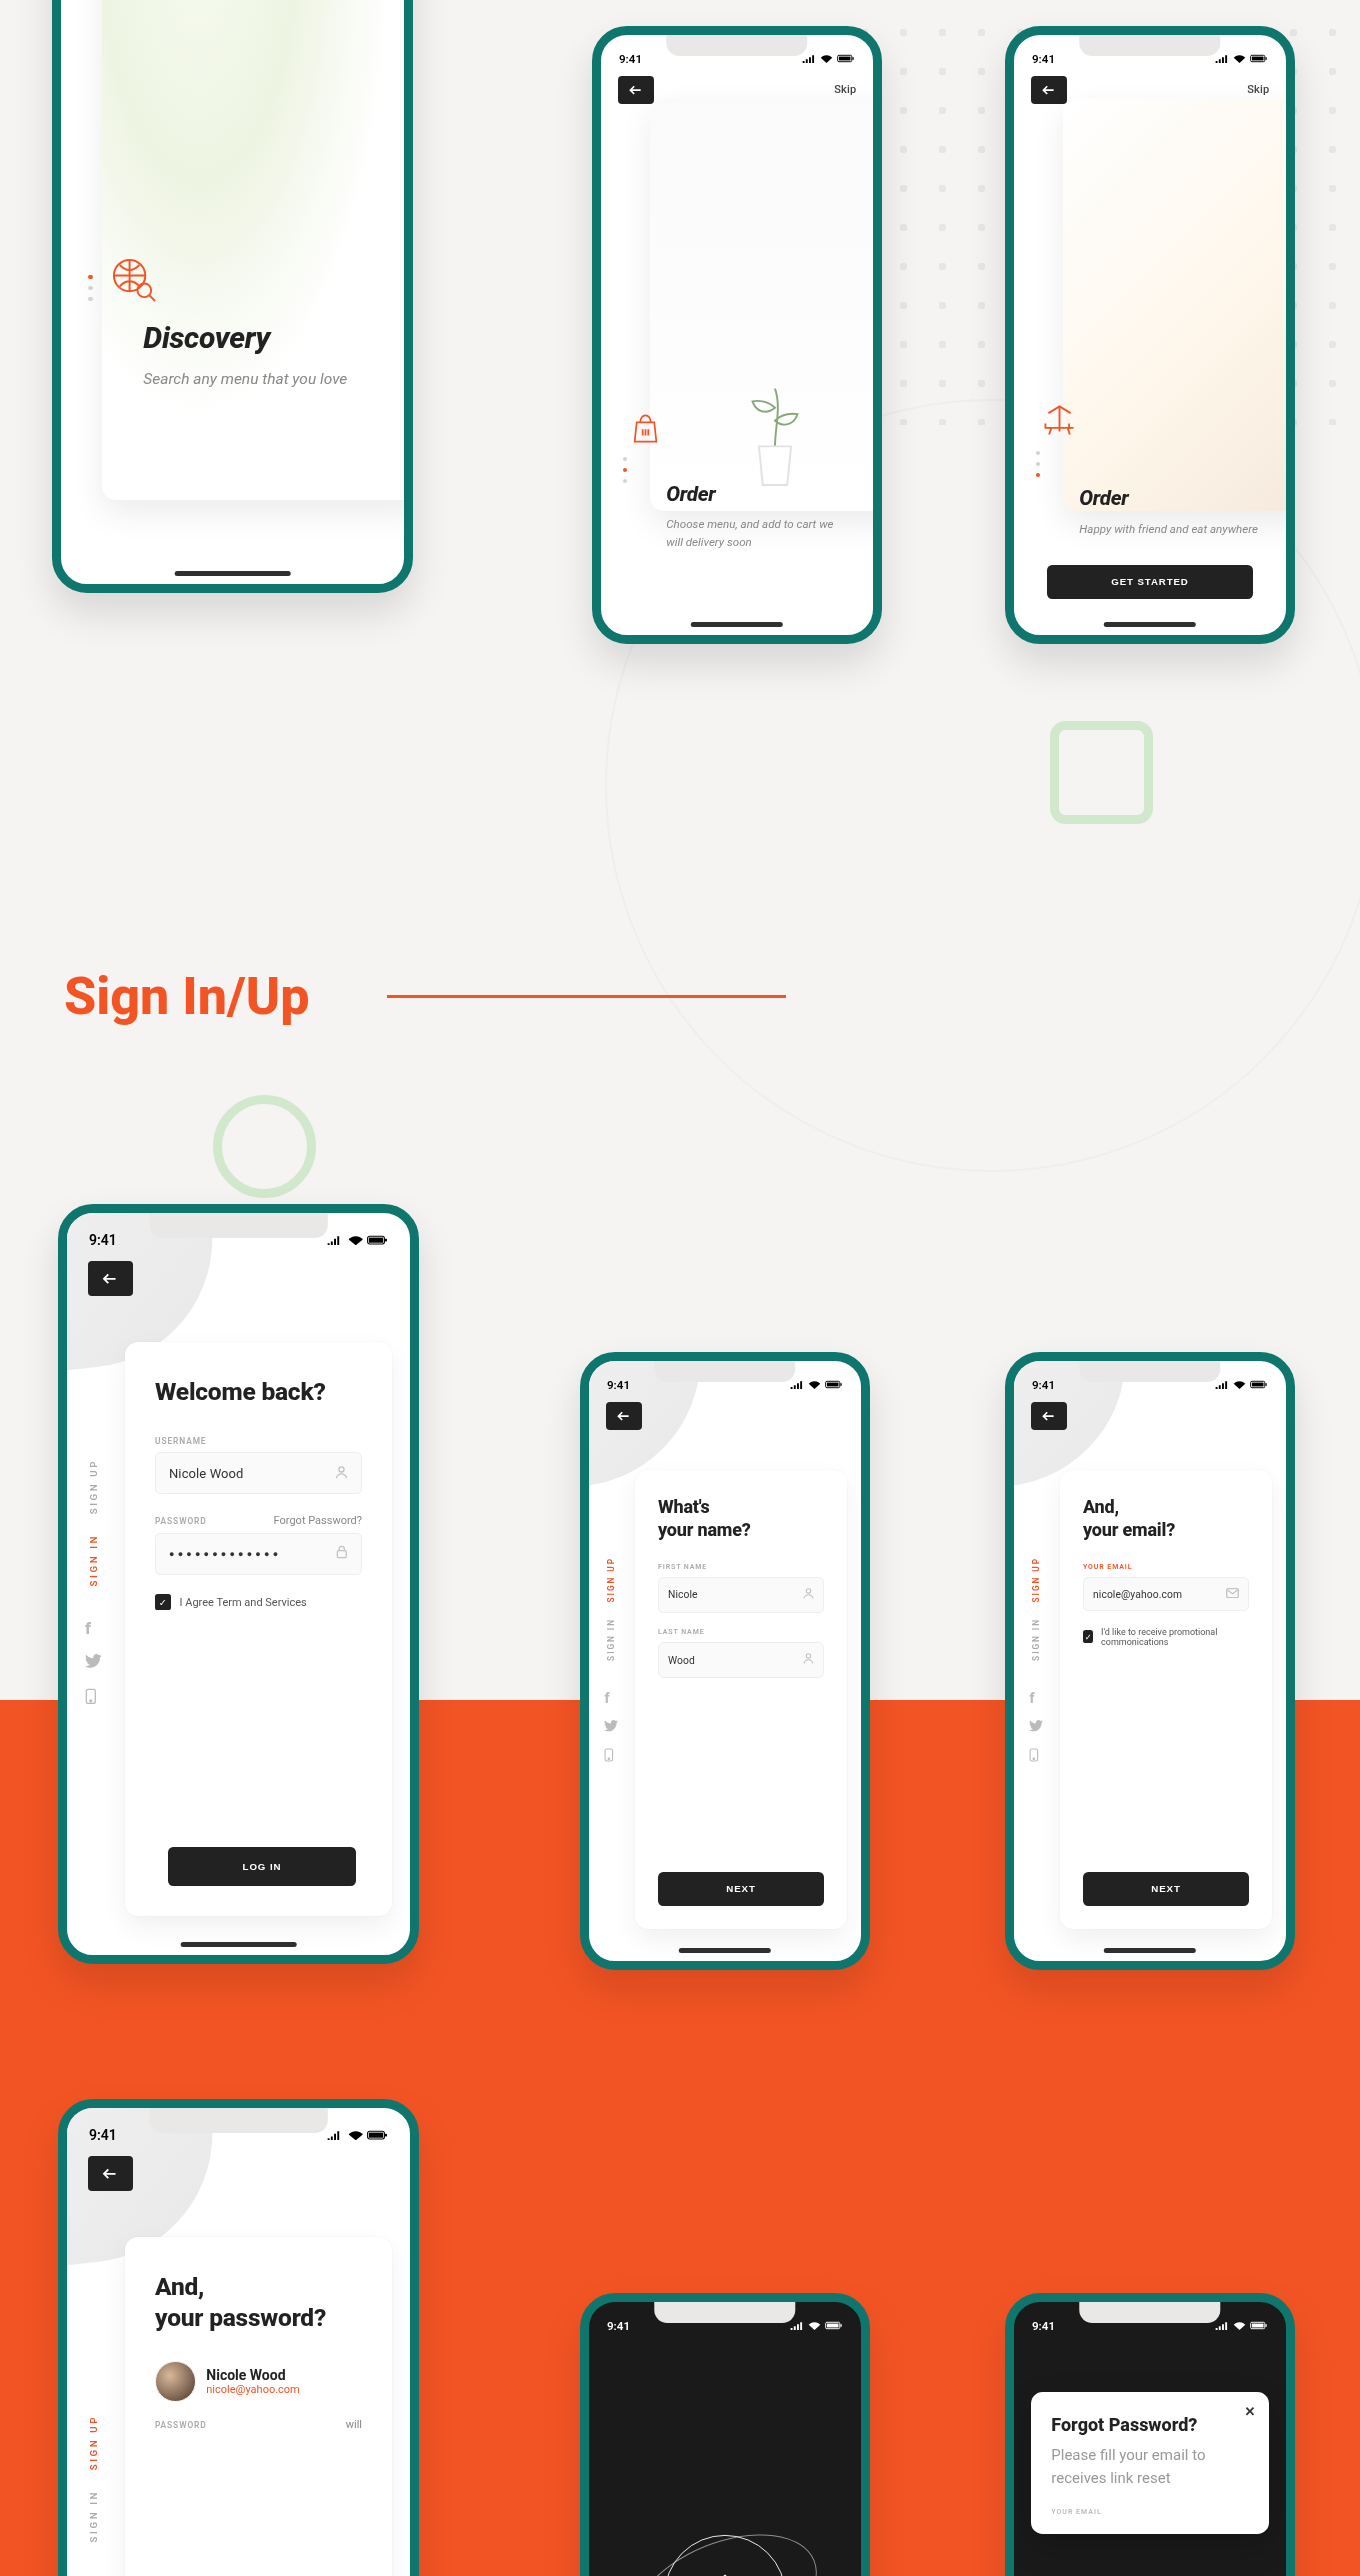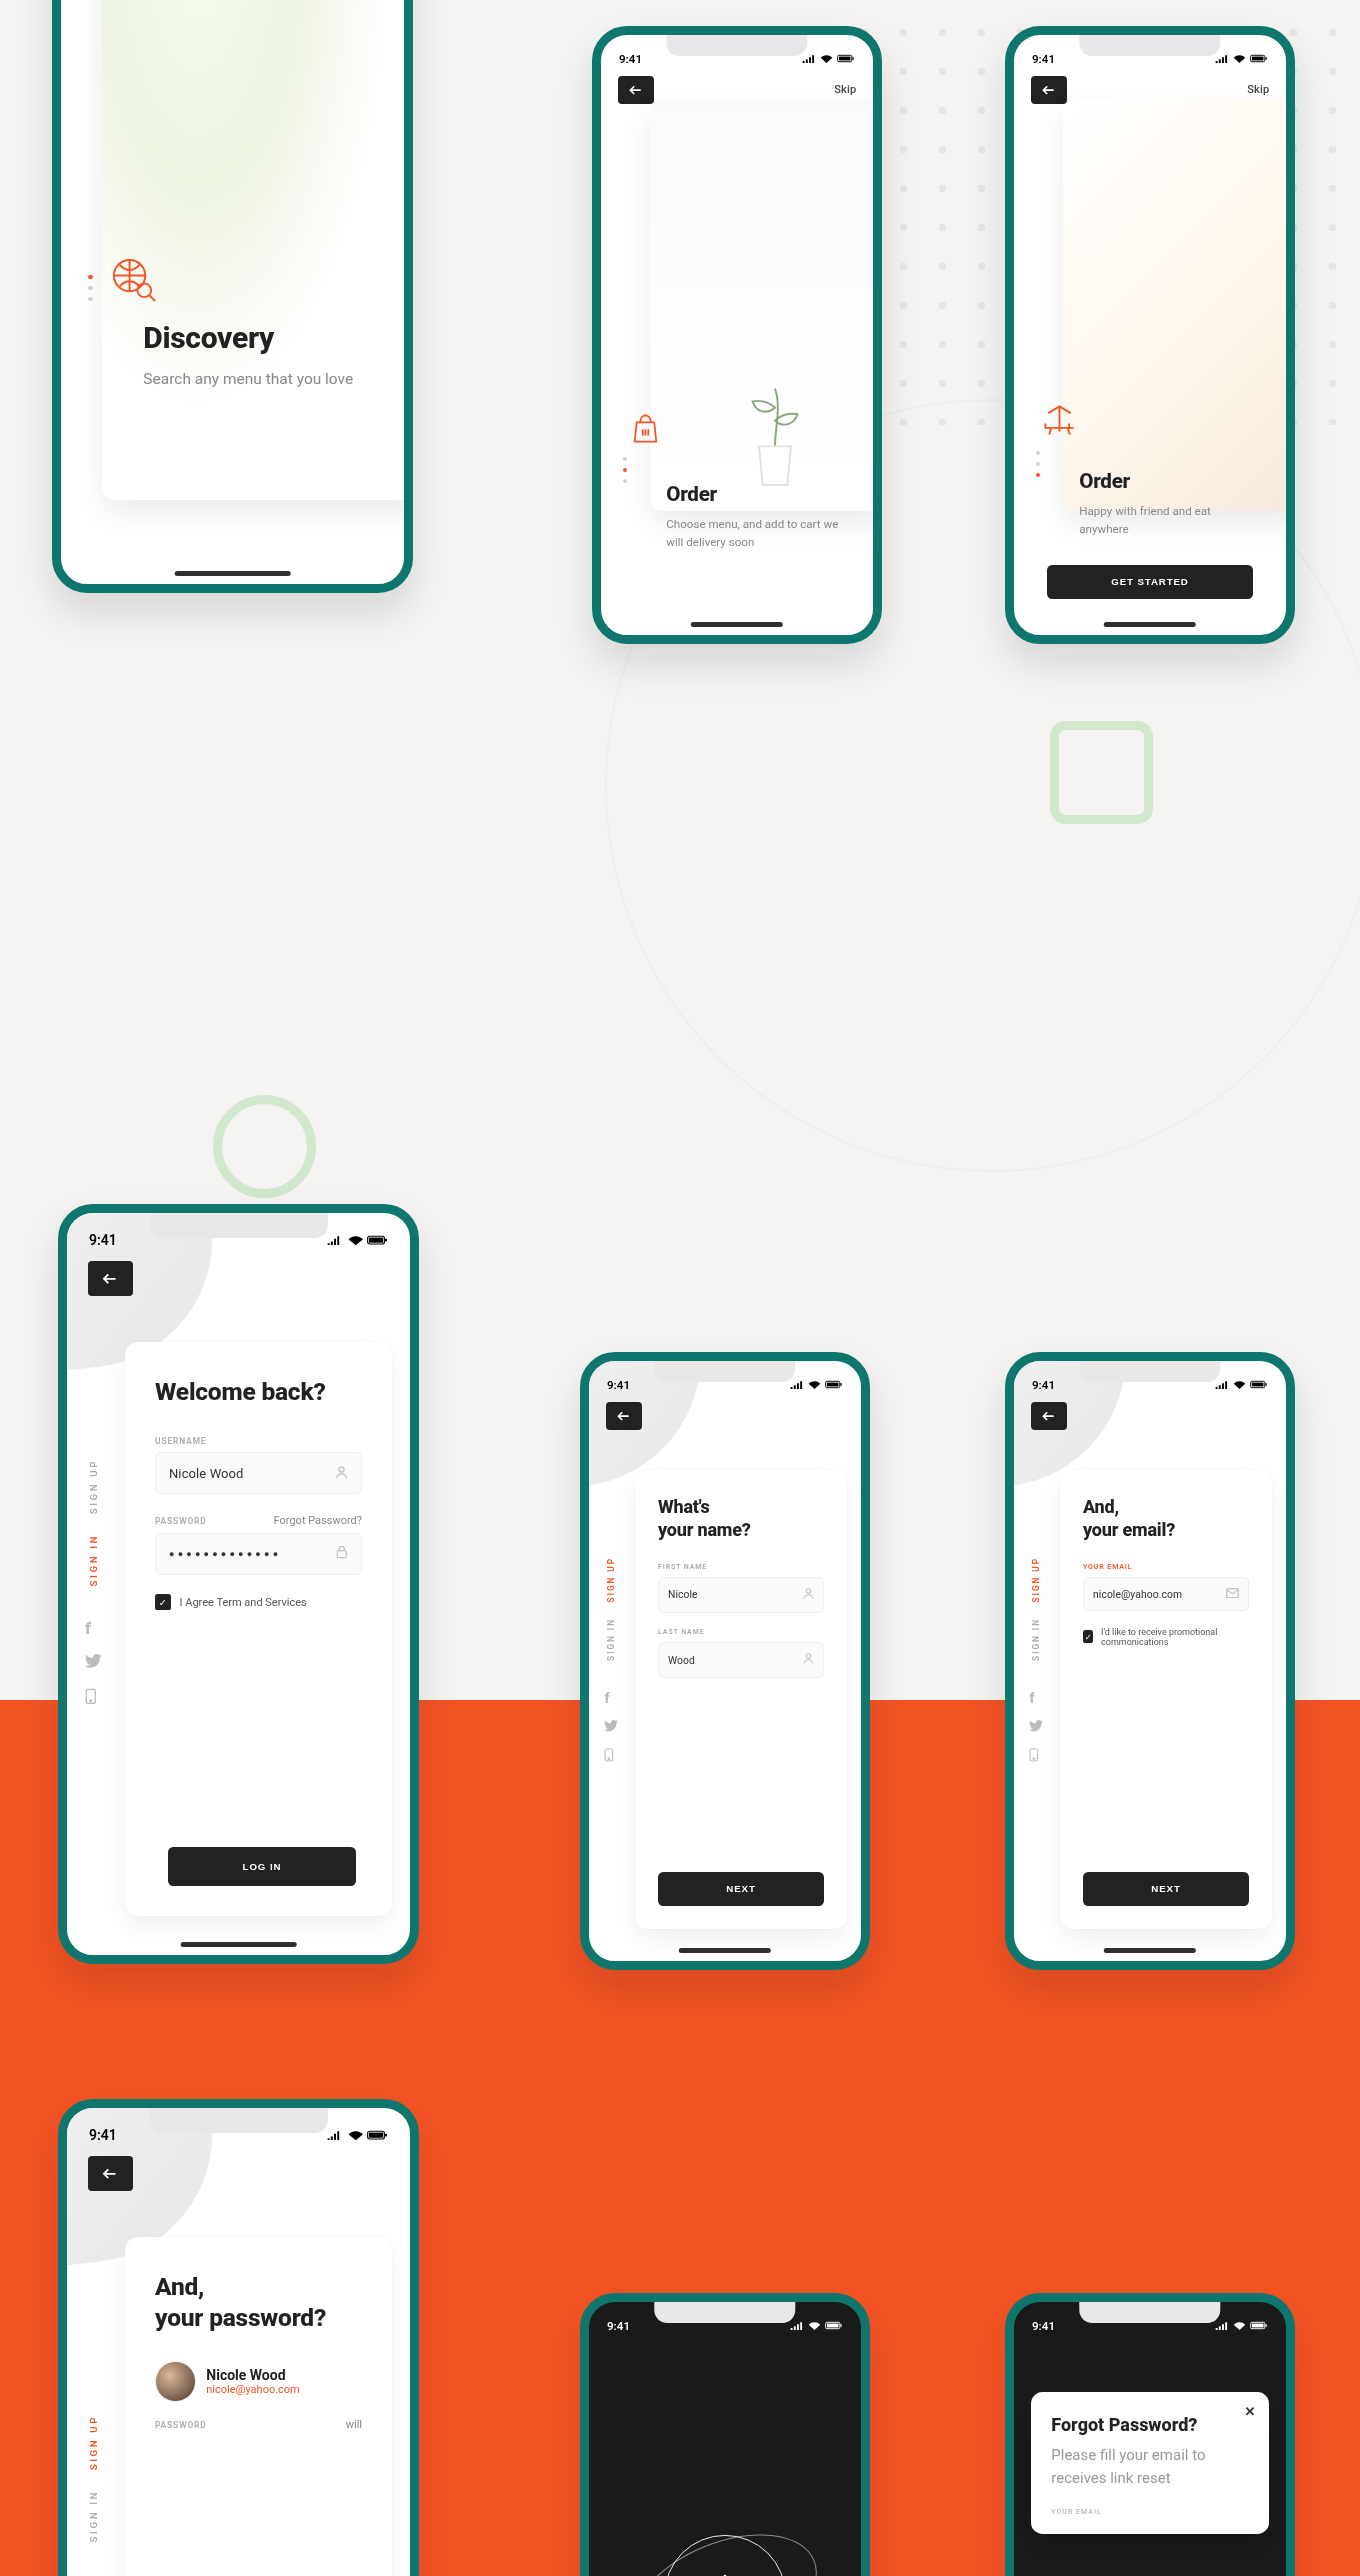--- a/index.html
+++ b/index.html
@@ -75,21 +75,21 @@
     overflow:hidden;
   }
   .onb-card.img-bowl { background: radial-gradient(ellipse at 30% 30%, #f6fbef 0%, #eef4e2 30%, #fff 60%), #fff; top: -129px; bottom: 84px; }
   .onb-card.img-plant { top:64px; bottom:auto; height: 412px; left:18%; right:-10%;
     background: linear-gradient(180deg,#fafafa 0%, #fff 100%); }
   .onb-card.img-plant::before { content:""; position:absolute; inset:-11.6px -11.6px auto auto; width:100%; height:100%; border-radius:14px; background:#f4f4f4; z-index:-1;}
   .onb-card.img-food { top:64px; bottom:auto; height: 412px; left:18%; right:-10%;
     background: linear-gradient(135deg, #fff 0%, #fef6ea 60%, #f5e9dc 100%); }
   .onb-icon { position:absolute; left: 10%; bottom: 161px; color:#f35424; }
   .phone.large .onb-icon { bottom: 277px; left:14%; }
-  .onb-body { position:absolute; left: 24%; right: 10%; }
+  .onb-body { position:absolute; left: 24%; right: 10%; font-style: italic; }
   .onb-body.pos-discovery { bottom: 161px; }
   .onb-body.pos-order { bottom: 129px; }
   .onb-body.pos-enjoy { bottom: 129px; }
   .onb-title { font-size: 20.6px; font-weight: 800; color:#222; margin-bottom: 10.3px; letter-spacing:-0.3px;}
   .phone.large .onb-title { font-size: 30px; margin-bottom:13px;}
   .onb-sub { font-size: 11.6px; color:#888; line-height:1.5;}
   .phone.large .onb-sub { font-size: 15.5px; }
   .onb-pager { position:absolute; left: 8%; display:flex; flex-direction:column; gap:6.4px; }
   .onb-pager .dot { width:4.5px; height:4.5px; border-radius:50%; background:#d3d3d3; }
   .onb-pager .dot.active { background:#f35424; }
@@ -191,20 +191,24 @@
 </head>
 <body>
 
 <div class="canvas">
   <div class="deco-dots"></div>
   <div class="deco-arc1"></div>
   <div class="deco-square-green"></div>
   <div class="deco-circle-green"></div>
   <div class="oranje-block"></div>
 
+  <div class="section-heading">
+    <h2>Sign In/Up</h2>
+    <div class="rule"></div>
+  </div>
 
   <div class="phone large" style="top:-167px; left:52px;">
 
     <div class="onb-card img-bowl">
       
     </div>
     <span class="onb-icon">
       <svg width="49" height="49" viewBox="0 0 100 100" fill="none" stroke="#f35424" stroke-width="4">
         <circle cx="42" cy="42" r="32"></circle>
           <path d="M10 42h64M42 10v64M22 20c12 14 28 14 40 0M22 64c12-14 28-14 40 0"></path>

